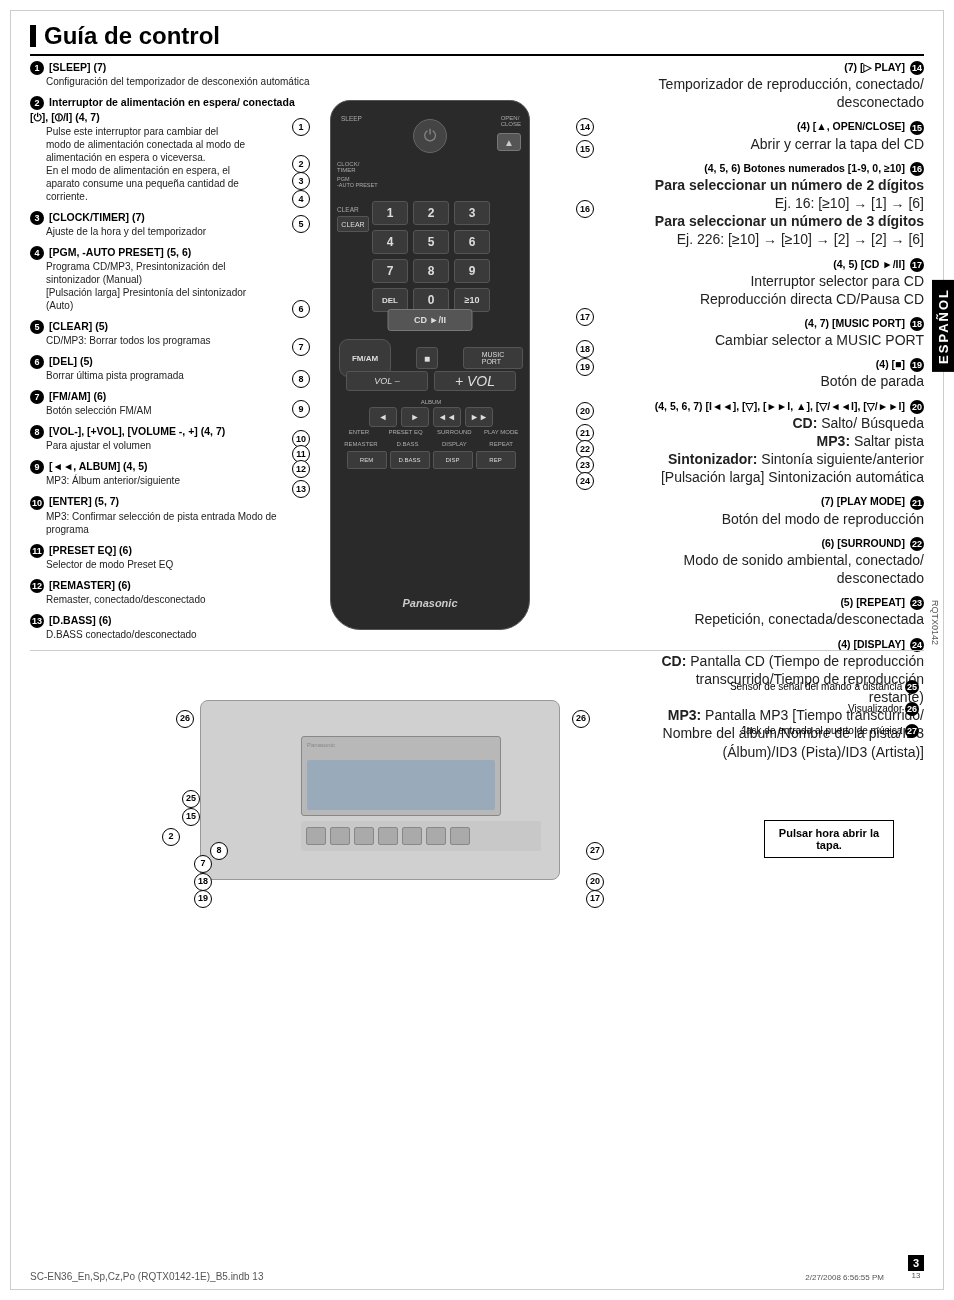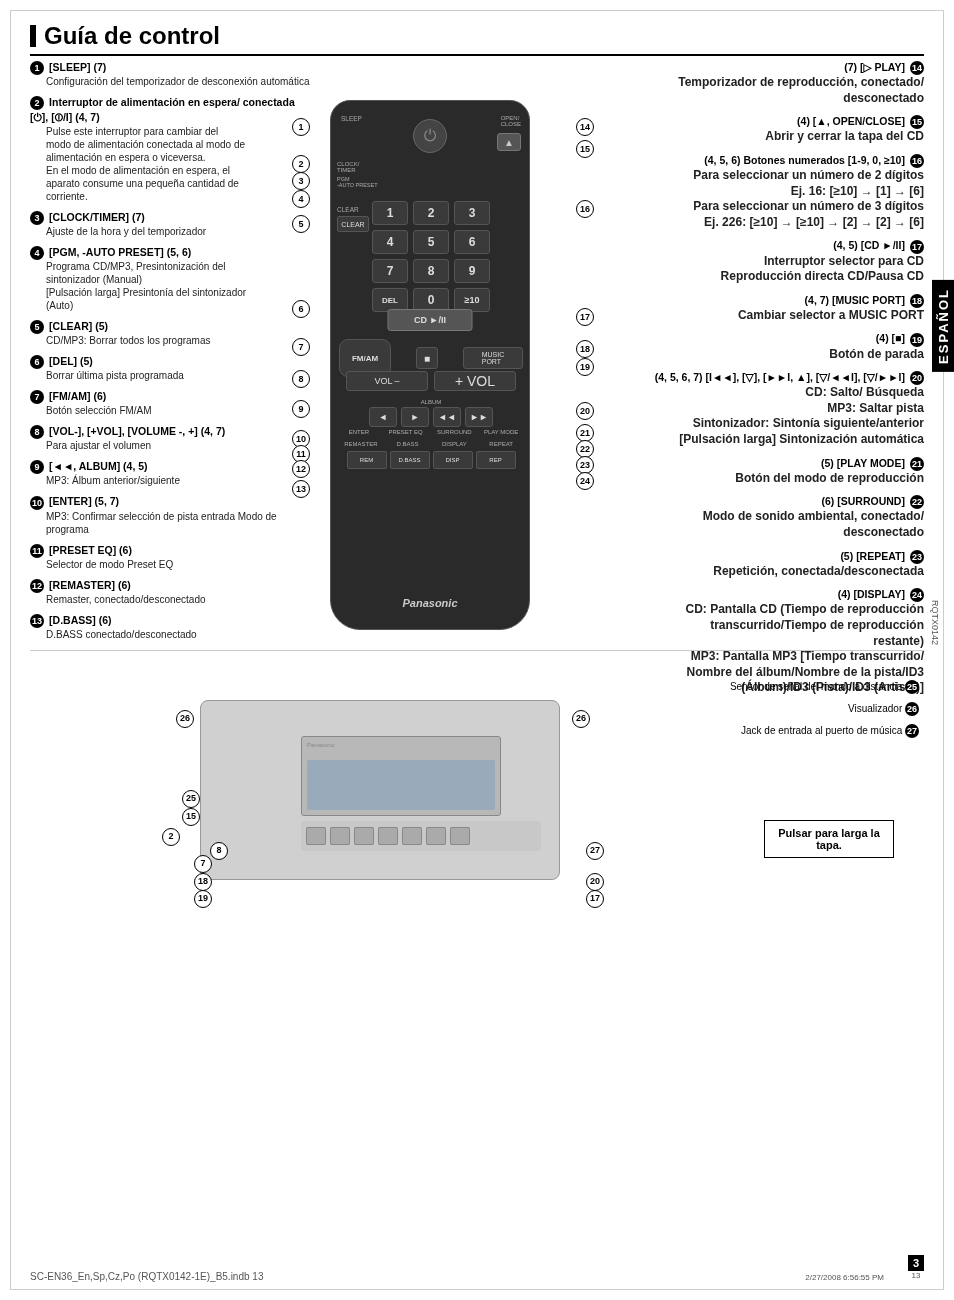--- a/index.html
+++ b/index.html
@@ -89,23 +89,22 @@
     .right-item {
       margin-bottom: 8px;
       line-height: 1.3;
       text-align: right;
     }
     .right-item-title {
       font-weight: bold;
       font-size: 10.5px;
     }
     .right-item-desc {
-      font-size: 12px;
+      font-size: 14px;
       color: #222;
-      font-weight: bold;
     }
     .right-num {
       display: inline-block;
       width: 14px;
       height: 14px;
       background: #000;
       color: #fff;
       border-radius: 50%;
       text-align: center;
       font-size: 9px;
@@ -461,21 +460,21 @@
           <span style="color:#ddd;font-size:8px;font-weight:bold;">FM/AM</span>
         </div>
         <div style="width:22px;height:22px;background:#3a3a3a;border:1px solid #555;border-radius:3px;display:flex;align-items:center;justify-content:center;">
           <span style="color:#ddd;font-size:10px;">■</span>
         </div>
         <div style="width:60px;height:22px;background:#3a3a3a;border:1px solid #555;border-radius:3px;display:flex;align-items:center;justify-content:center;">
           <span style="color:#ddd;font-size:7px;">MUSIC<br>PORT</span>
         </div>
       </div>
 
-      <div style="position:absolute;top:270px;left:8px;width:184px;display:flex;justify-content:center;gap:6px;">
+      <div style="position:absolute;top:270px;left:8px;width:184px;display:flex;justify-content:center;gap:6px;font-style:italic;">
         <div style="width:82px;height:20px;background:#3a3a3a;border:1px solid #555;border-radius:3px;display:flex;align-items:center;justify-content:center;">
           <span style="color:#ddd;font-size:9px;">VOL –</span>
         </div>
         <div style="width:82px;height:20px;background:#3a3a3a;border:1px solid #555;border-radius:3px;display:flex;align-items:center;justify-content:center;">
           <span style="color:#ddd;font-size:14px;">+ VOL</span>
         </div>
       </div>
 
       <div style="position:absolute;top:298px;left:8px;width:184px;">
         <div style="color:#aaa;font-size:6px;text-align:center;margin-bottom:2px;">ALBUM</div>
@@ -598,21 +597,21 @@
     <div class="right-item-desc">Botón de parada</div>
   </div>
 
   <div class="right-item">
     <span class="right-item-title">(4, 5, 6, 7) [I◄◄], [▽], [►►I, ▲], [▽/◄◄I], [▽/►►I]</span>
     <span class="right-num">20</span>
     <div class="right-item-desc"><strong>CD:</strong> Salto/ Búsqueda<br><strong>MP3:</strong> Saltar pista<br><strong>Sintonizador:</strong> Sintonía siguiente/anterior<br>[Pulsación larga] Sintonización automática</div>
   </div>
 
   <div class="right-item">
-    <span class="right-item-title">(5) [PLAY MODE]</span>
+    <span class="right-item-title">(7) [PLAY MODE]</span>
     <span class="right-num">21</span>
     <div class="right-item-desc">Botón del modo de reproducción</div>
   </div>
 
   <div class="right-item">
     <span class="right-item-title">(6) [SURROUND]</span>
     <span class="right-num">22</span>
     <div class="right-item-desc">Modo de sonido ambiental, conectado/<br>desconectado</div>
   </div>
 
@@ -678,21 +677,21 @@
   </div>
   <div style="margin-bottom:8px;">
     Visualizador <span style="display:inline-block;width:14px;height:14px;background:#000;color:#fff;border-radius:50%;text-align:center;font-size:9px;font-weight:bold;line-height:14px;">26</span>
   </div>
   <div>
     Jack de entrada al puerto de música <span style="display:inline-block;width:14px;height:14px;background:#000;color:#fff;border-radius:50%;text-align:center;font-size:9px;font-weight:bold;line-height:14px;">27</span>
   </div>
 </div>
 
 <div class="pulsar-box">
-  <span>Pulsar para larga
+  <span>Pulsar hora abrir
 la tapa.</span>
 </div>
 
 <div class="footer-left">SC-EN36_En,Sp,Cz,Po (RQTX0142-1E)_B5.indb   13</div>
 
 <div class="footer-right">2/27/2008   6:56:55 PM</div>
 
 <div class="side-num">RQTX0142</div>
 
 <div class="page-num">

